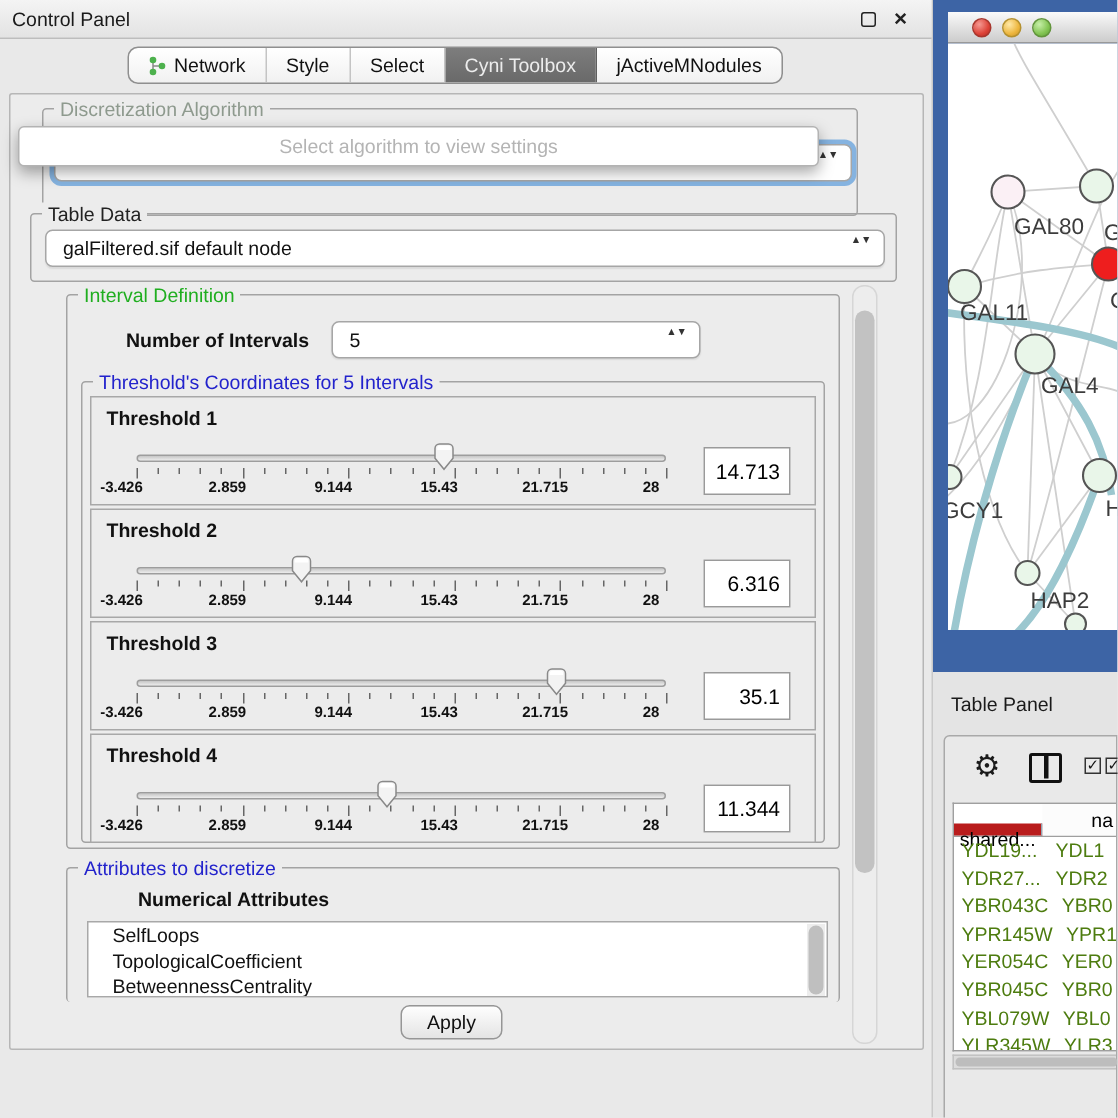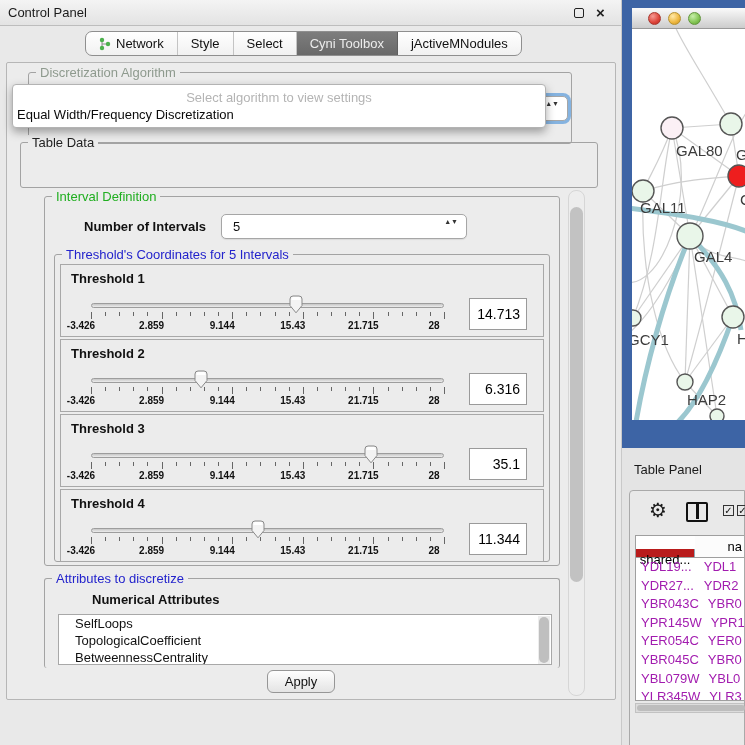--- a/index.html
+++ b/index.html
@@ -89,21 +89,21 @@
   #gear-icon { position:absolute; left:19px; top:7px; font-size:20px; color:#1a1a1a; font-family:"DejaVu Sans", sans-serif; }
   #columns-icon { position:absolute; left:56px; top:11px; width:22px; height:20px; border:2.5px solid #111; border-radius:2px; }
   #columns-icon:after { content:""; position:absolute; left:8px; top:0; width:2.5px; height:15px; background:#111; }
   .check-icon { position:absolute; top:14px; width:11px; height:11px; border:1.5px solid #333; font-size:10px; line-height:9px; text-align:center; color:#111; }
   #check1 { left:93px; } #check2 { left:107px; }
   #tp-table { position:absolute; left:5px; top:44px; right:0; height:166px; background:#fff; border:1px solid #9f9f9f; border-right:none; overflow:hidden; }
   #tp-header { display:flex; height:22px; border-bottom:1px solid #9f9f9f; font-size:13px; }
   .th { line-height:21px; text-align:center; }
   #th1 { width:73px; background:#b91c1c; border-right:1px solid #8fa8b5;margin-top:13px; }
   #th2 { width:60px; background:#fcfcfc; text-align:right; padding-right:2px; }
-  .tr { display:flex; height:18.6px; font-size:13px; color:#a21caf; }
+  .tr { display:flex; height:18.6px; font-size:13px; color:#4d7c0f; }
   .td1 { width:73px; padding-left:5px; line-height:18.6px; }
   .td2 { width:60px; padding-left:9px; line-height:18.6px; }
   #tp-hscroll { position:absolute; left:5px; top:212px; right:0; height:10px; background:#dcdcdc; border:1px solid #c2c2c2; border-right:none; }
   #tp-hthumb { position:absolute; left:1px; top:1px; width:108px; height:6px; background:#bdbdbd; border-radius:4px; }
 
   svg text { font-family:"Liberation Sans", sans-serif; }
 </style>
 </head>
 <body>
 
@@ -144,25 +144,28 @@
     <div id="main-panel"></div>
 
     <div class="group" style="left:28px; top:72px; width:544px; height:72px;">
       <span class="group-title gt-dim">Discretization Algorithm</span>
     </div>
     <div id="algo-combo-behind" class="combo">
       <span class="stepper">▲▼</span>
     </div>
     <div id="algo-popup">
       <div class="prompt">Select algorithm to view settings</div>
-      <div class="item">Equal Width/Frequency Discretization</div>
     </div>
 
     <div class="group" style="left:20px; top:142px; width:578px; height:46px;">
       <span class="group-title" style="color:#222;">Table Data</span>
+    </div>
+    <div class="combo" style="left:30px; top:153px; width:560px;">
+      <span>galFiltered.sif default node</span>
+      <span class="stepper">▲▼</span>
     </div>
 
     <div class="group" style="left:44px; top:196px; width:516px; height:370px;">
       <span class="group-title gt-green">Interval Definition</span>
     </div>
     <span style="position:absolute; left:84px; top:219px; font-size:13px; font-weight:bold; color:#111;">Number of Intervals</span>
     <div class="combo" style="left:221px; top:214px; width:246px;">
       <span>5</span>
       <span class="stepper">▲▼</span>
     </div>

